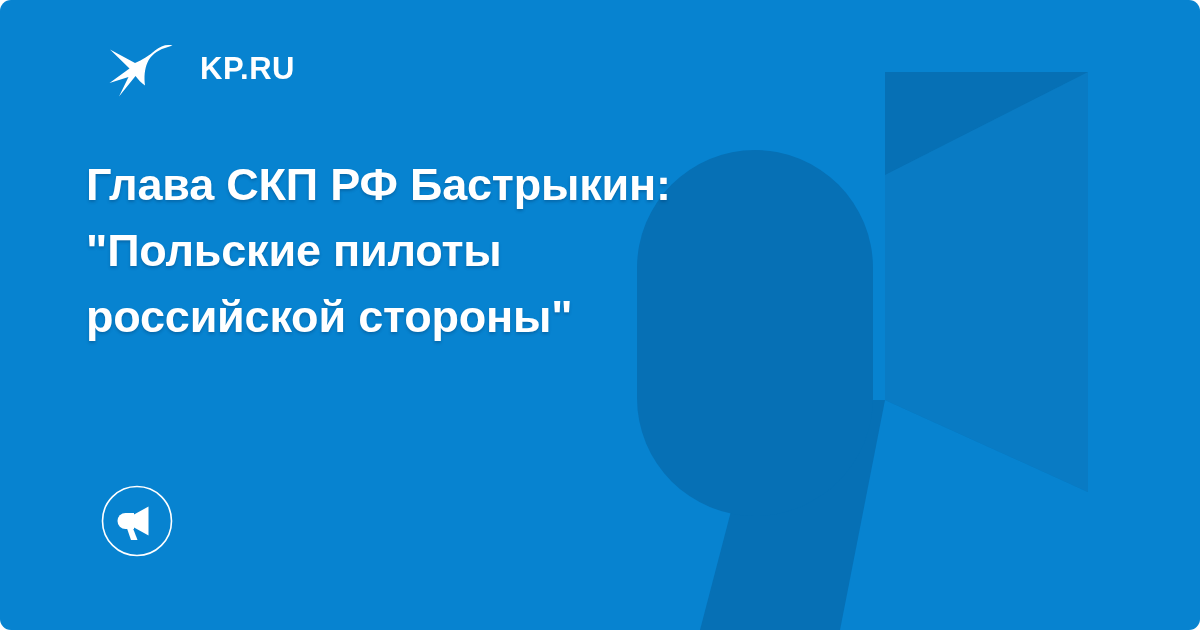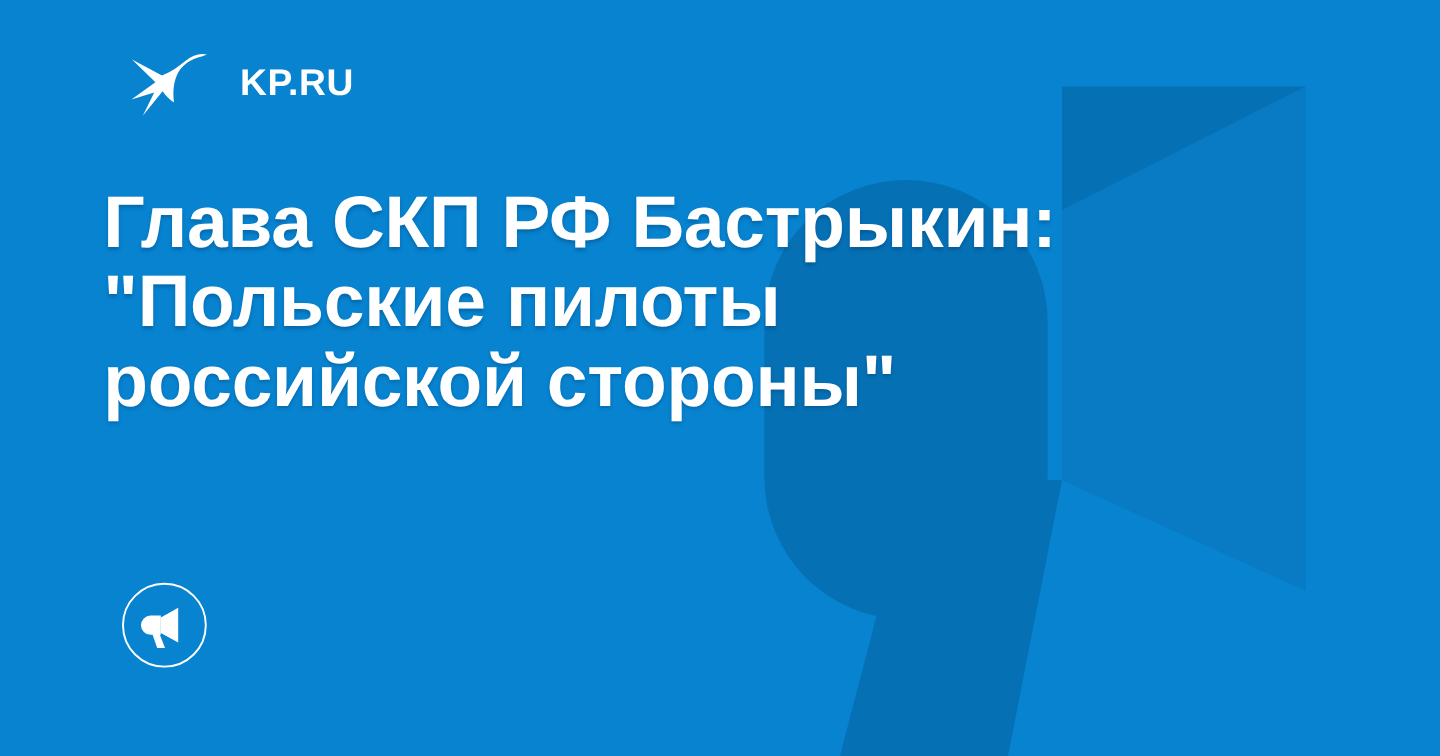--- a/index.html
+++ b/index.html
@@ -10,20 +10,21 @@
   body {
     font-family: "Liberation Sans", "DejaVu Sans", sans-serif;
   }
 
   .card {
     position: relative;
     width: 1200px;
     height: 630px;
     overflow: hidden;
     background: #0783d0;
+    border-radius: 11px;
   }
 
   
   .watermark {
     position: absolute;
     inset: 0;
     width: 1200px;
     height: 630px;
     pointer-events: none;
   }
@@ -52,21 +53,21 @@
     white-space: nowrap;
   }
 
   
   .headline {
     position: absolute;
     left: 86px;
     top: 152px;
     width: 1010px;
     color: #ffffff;
-    font-size: 61px;
+    font-size: 45px;
     font-weight: bold;
     line-height: 66px;
     letter-spacing: -0.2px;
     text-shadow: 0 2px 3px rgba(0, 40, 80, 0.28);
   }
   .headline-line {
     display: block;
     white-space: nowrap;
   }
 

